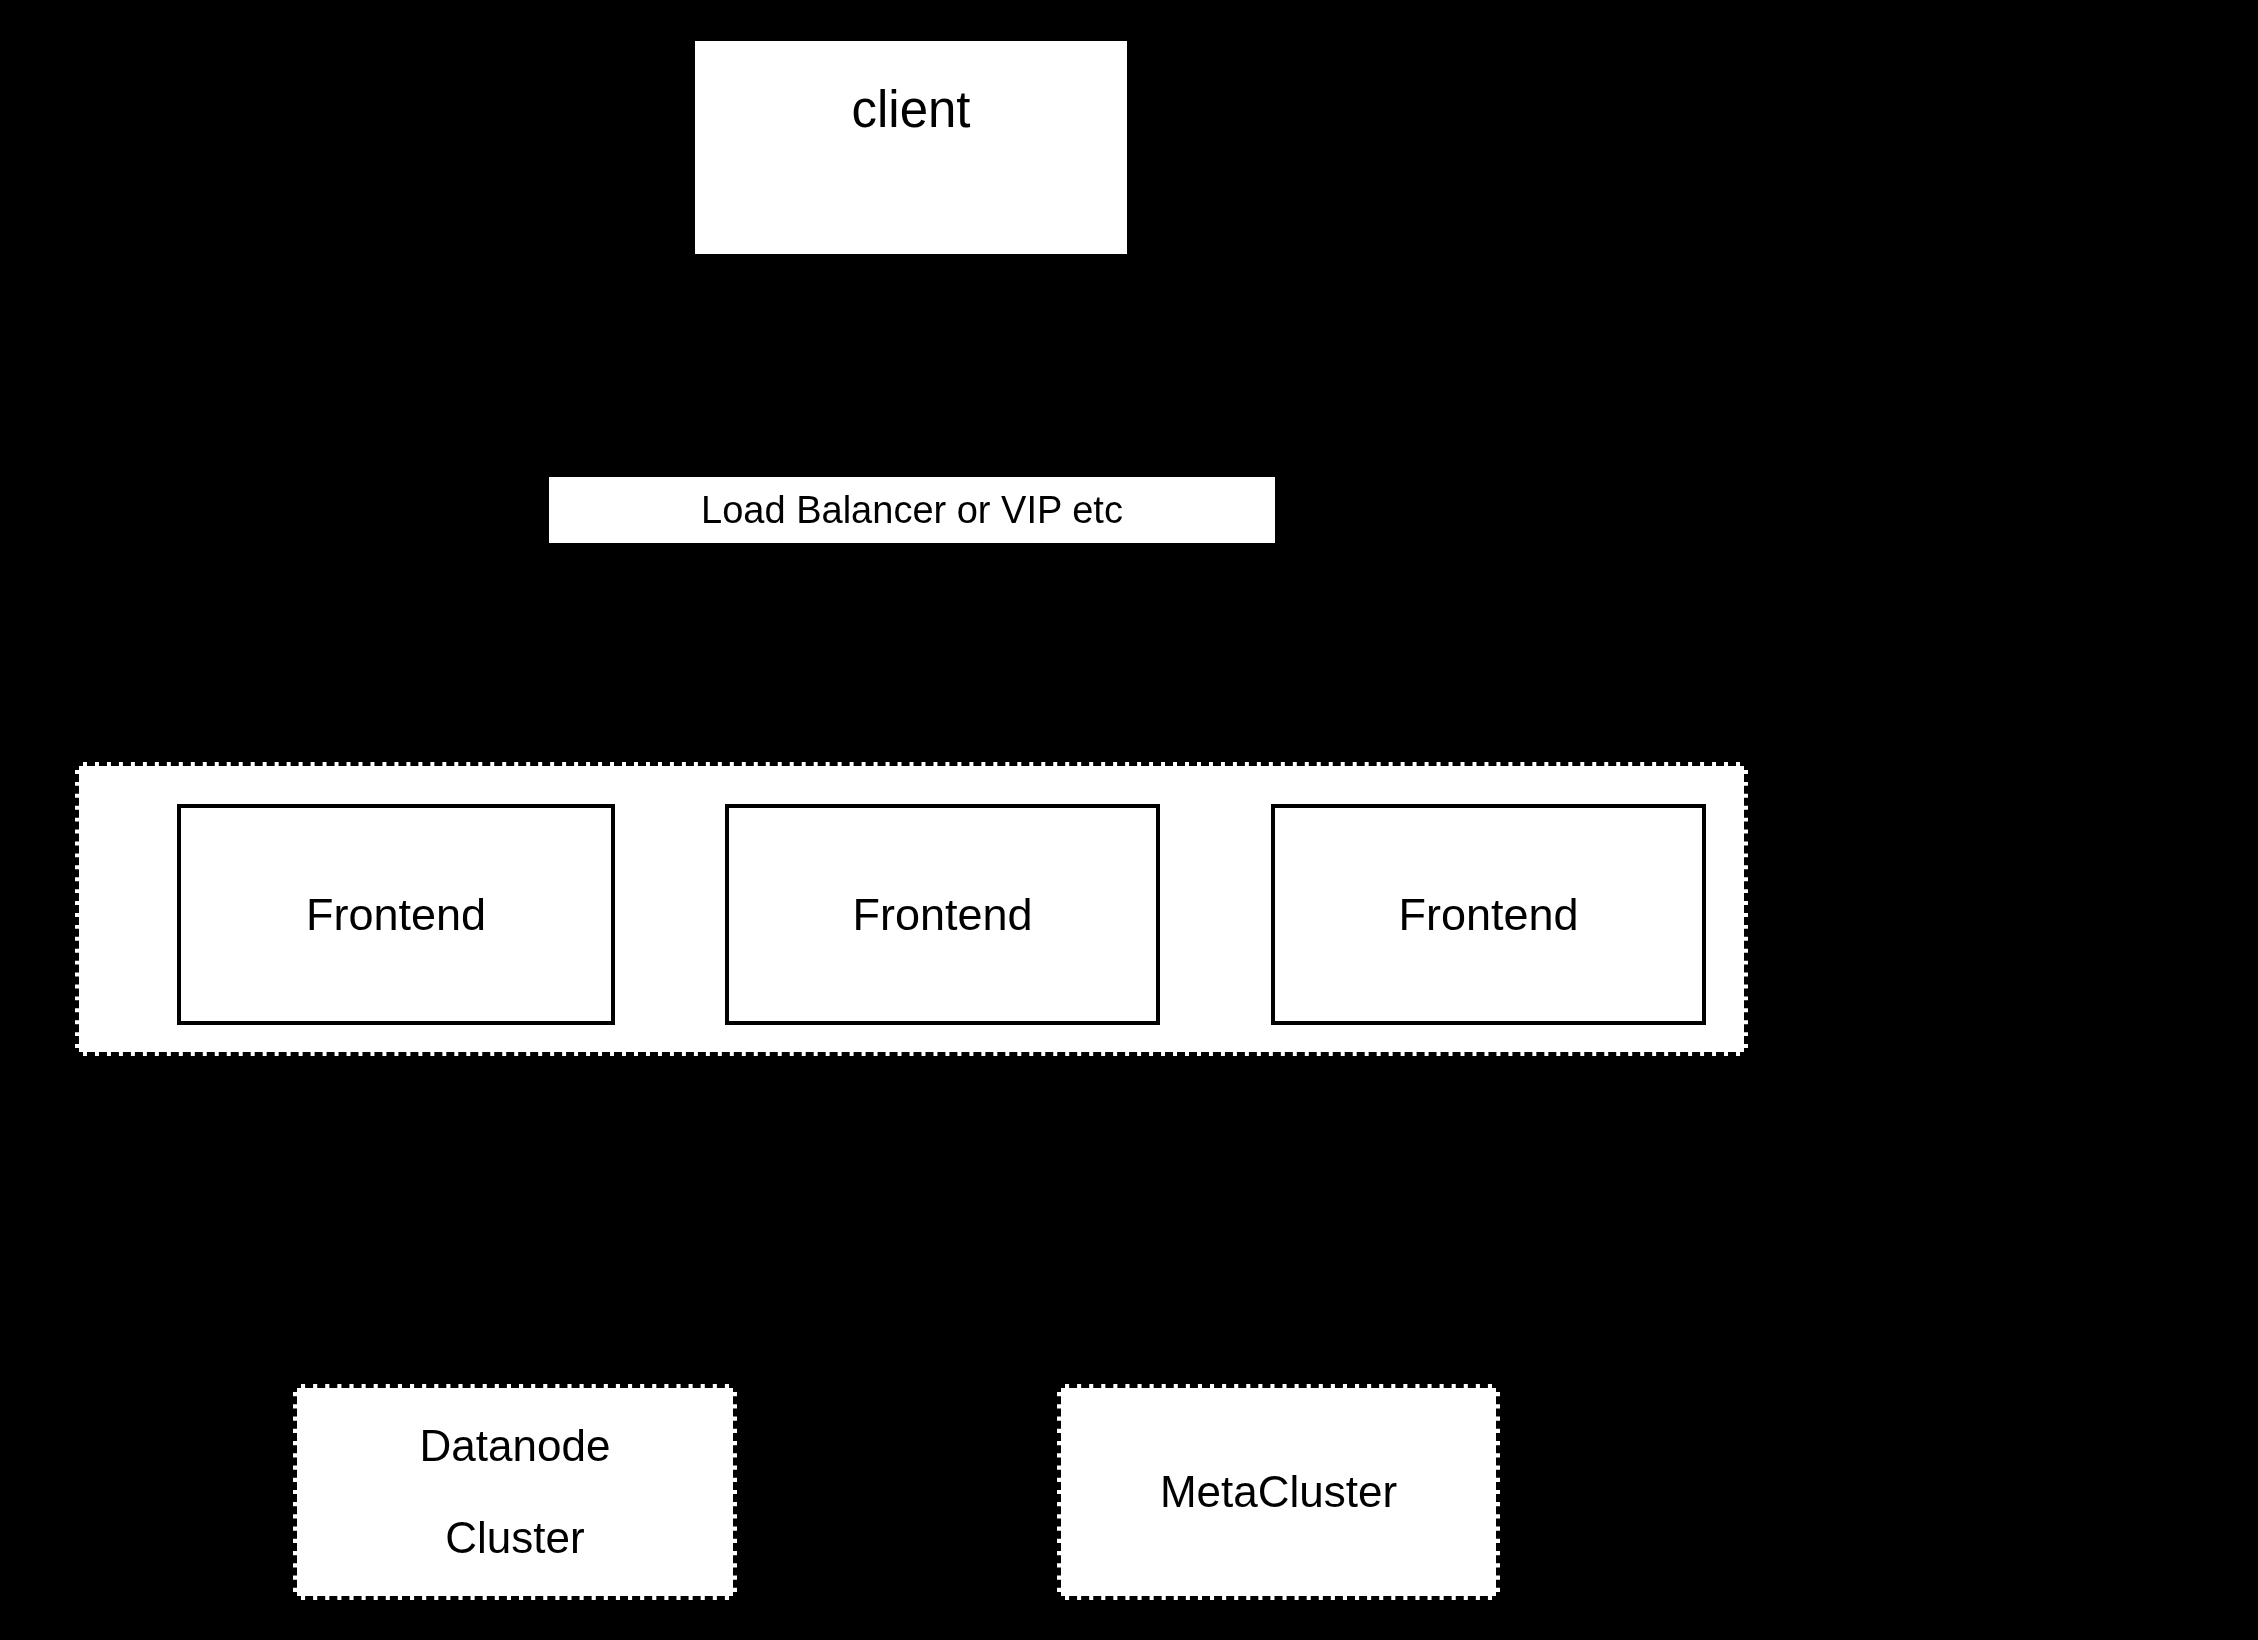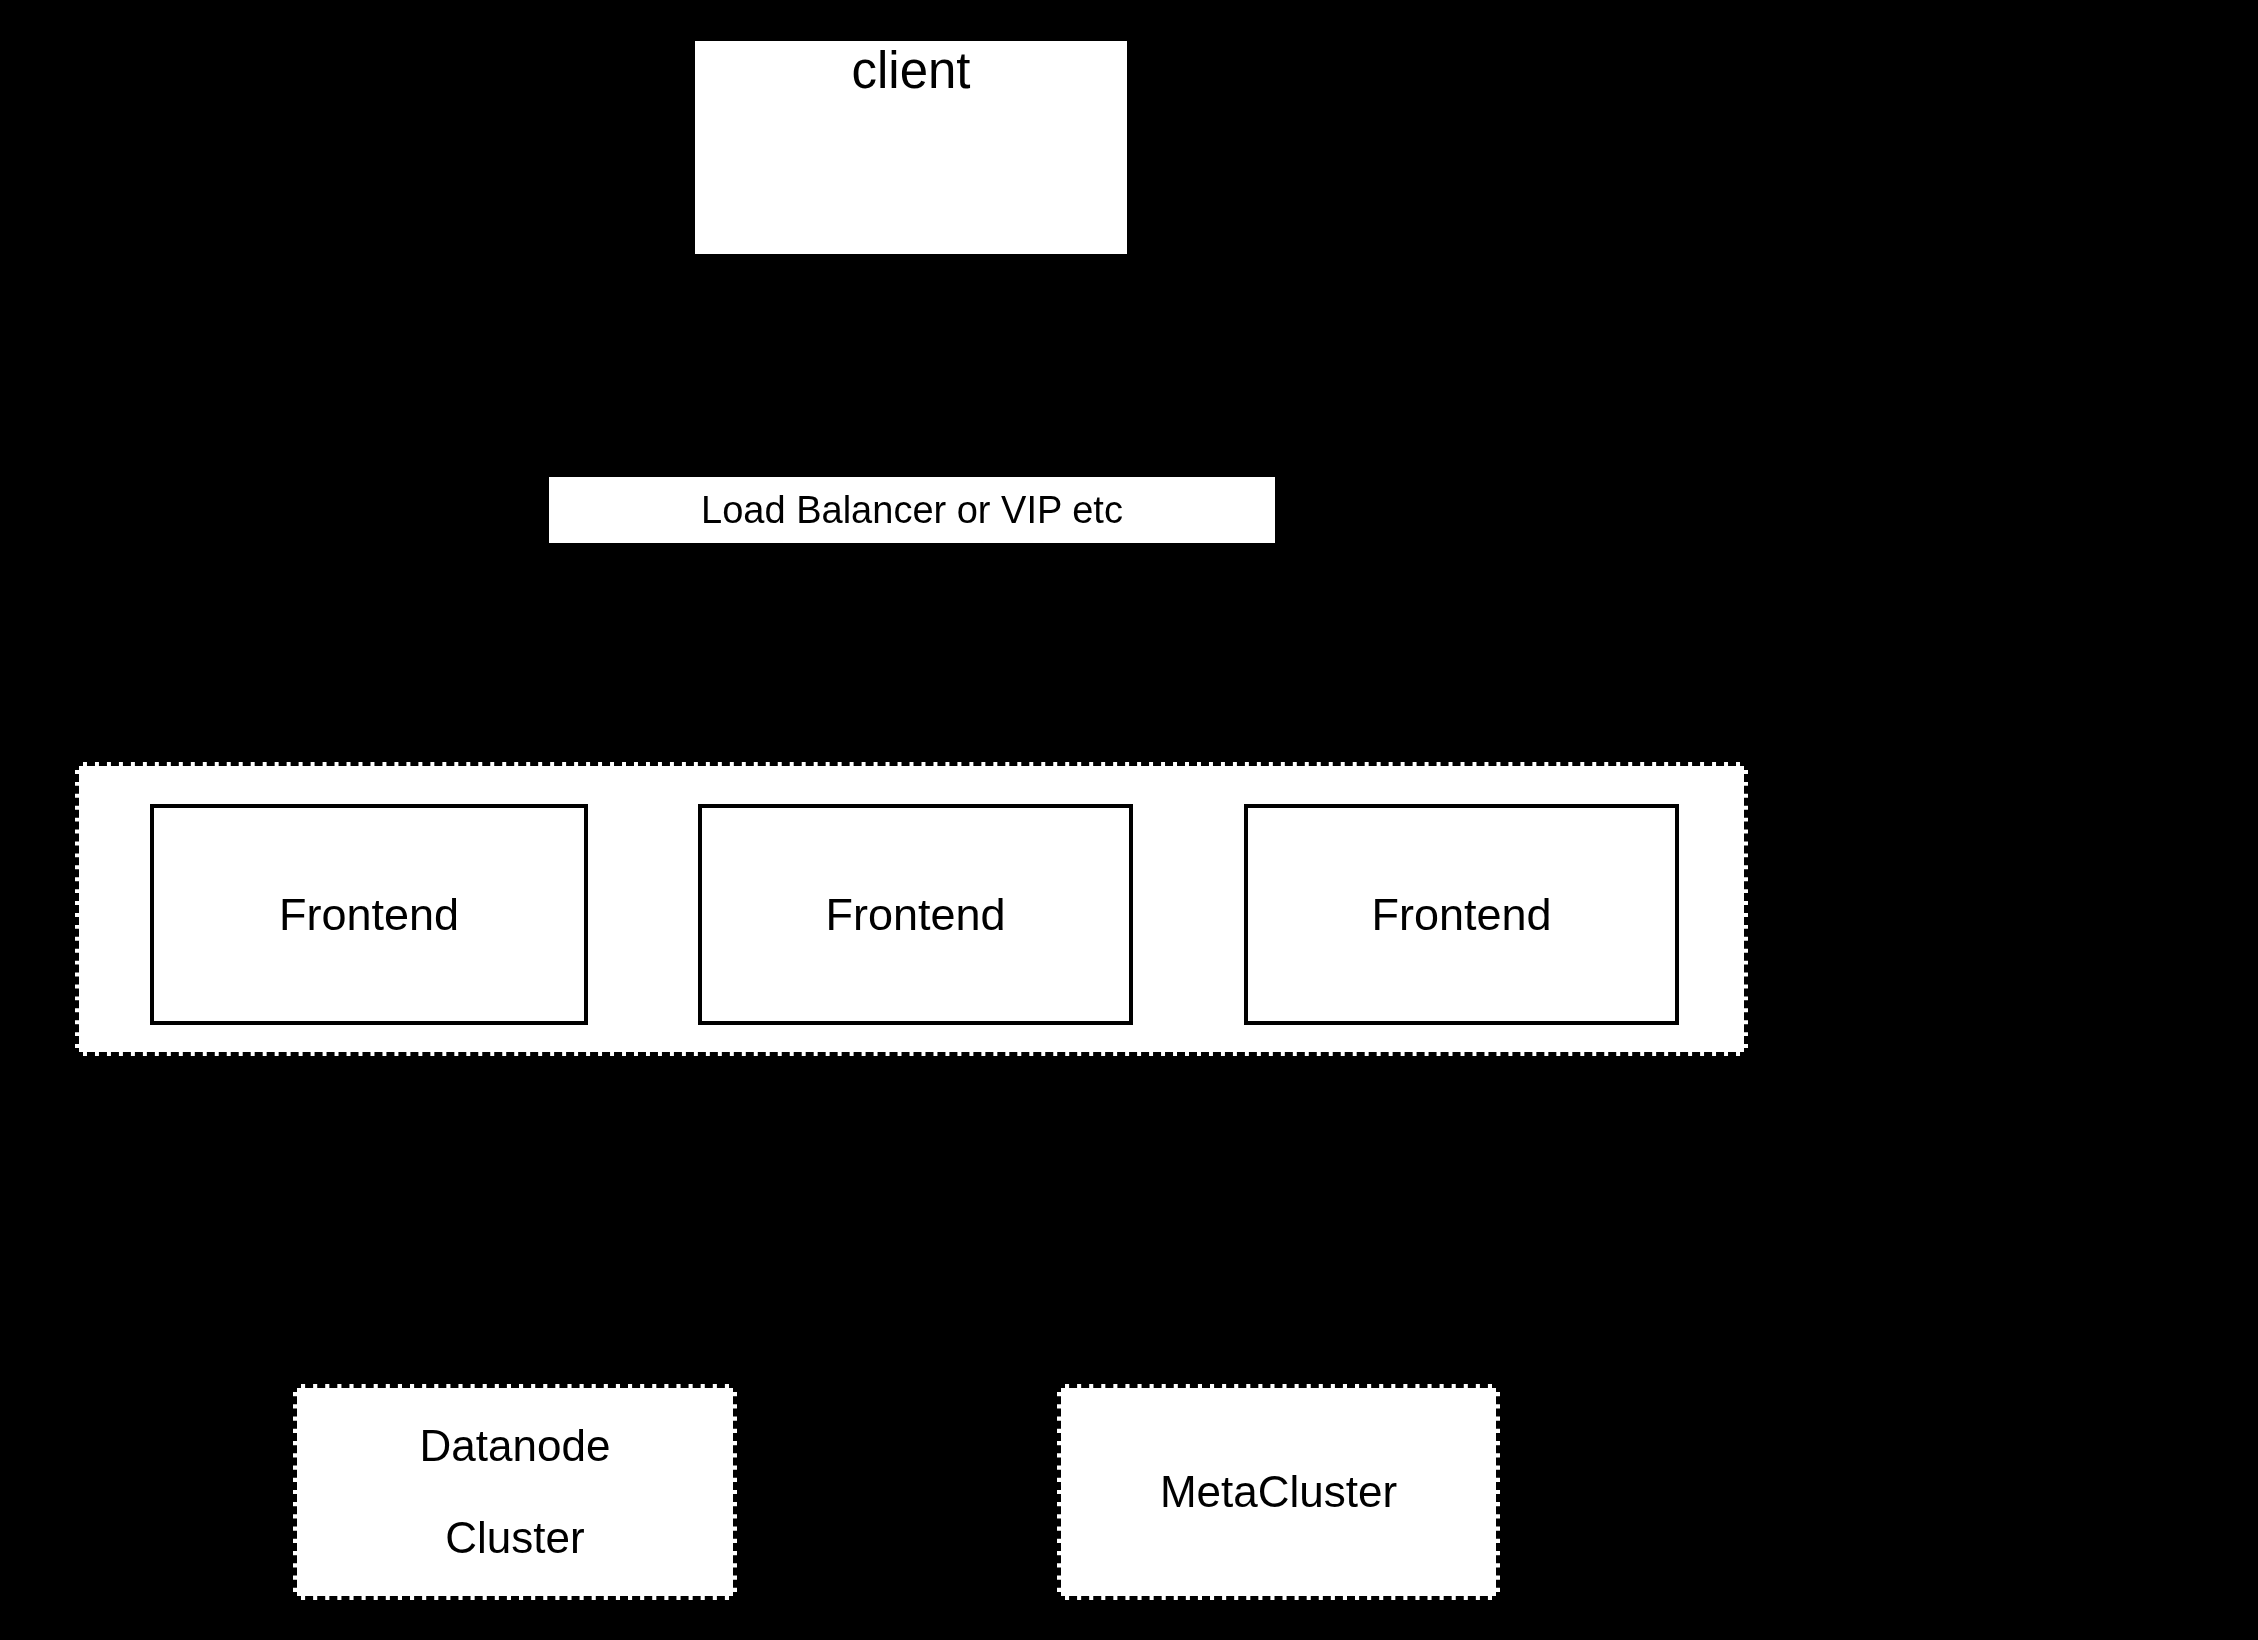--- a/index.html
+++ b/index.html
@@ -38,20 +38,21 @@
   .node.dashed {
     border: 4.5px dashed #000000;
   }
 
   
   #client-box {
     left: 695px;  top: 41px;
     width: 432px; height: 213px;
     font-size: 51px;
     align-items: flex-start;
+    padding-top: 39px;
   }
 
   #load-balancer-box {
     left: 549px;  top: 477px;
     width: 726px; height: 66px;
     font-size: 38px;
   }
 
   #frontend-cluster {
     left: 75px;  top: 762px;
@@ -64,20 +65,21 @@
     box-sizing: border-box;
     background: #ffffff;
     border: 4.5px solid #000000;
     display: flex;
     align-items: center;
     justify-content: center;
     font-size: 45px;
     color: #000000;
     top: 38px;
     height: 221px;
+    margin-left: 27px;
   }
   #frontend-1 { left: 71px;   width: 438px; }
   #frontend-2 { left: 619px;  width: 435px; }
   #frontend-3 { left: 1165px; width: 435px; }
 
   #datanode-cluster-box {
     left: 293px;  top: 1384px;
     width: 444px; height: 216px;
     font-size: 44px;
     flex-direction: column;

